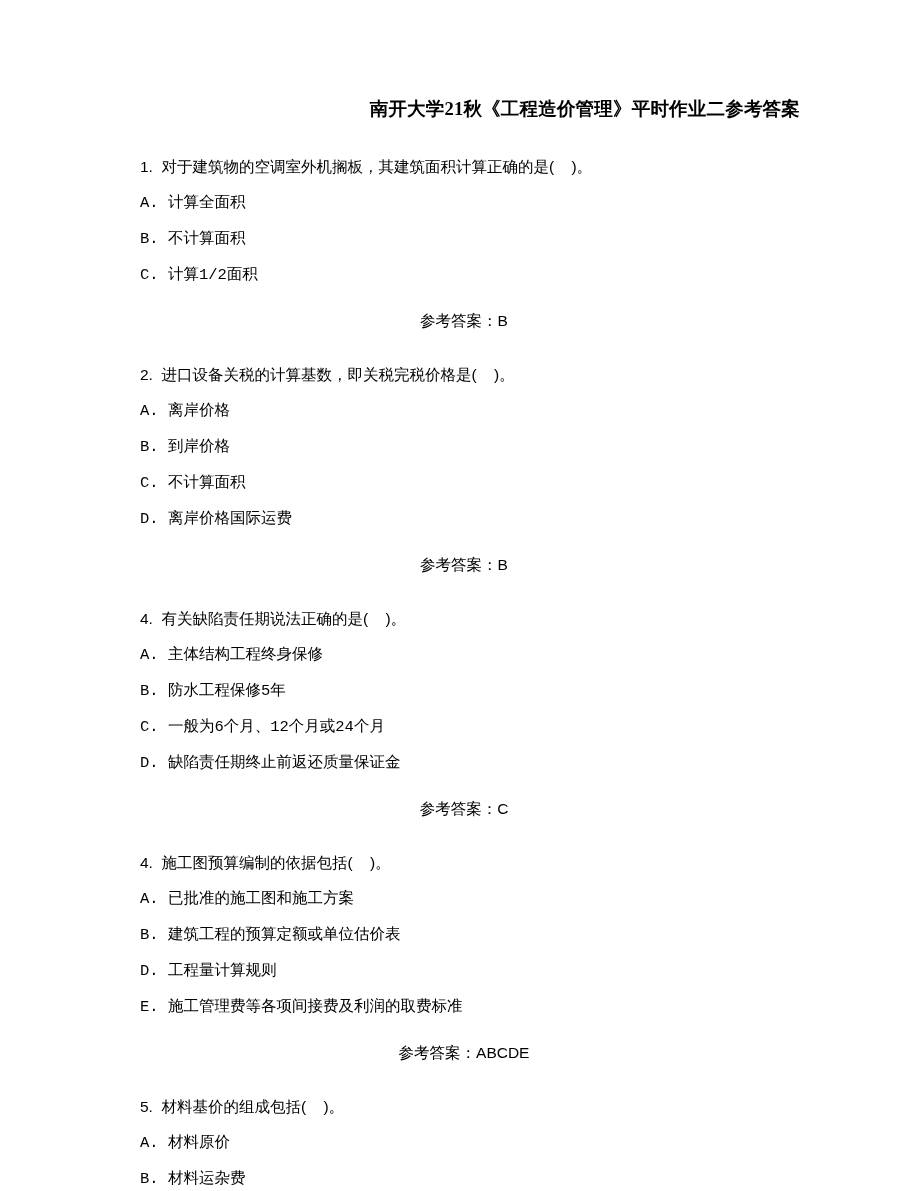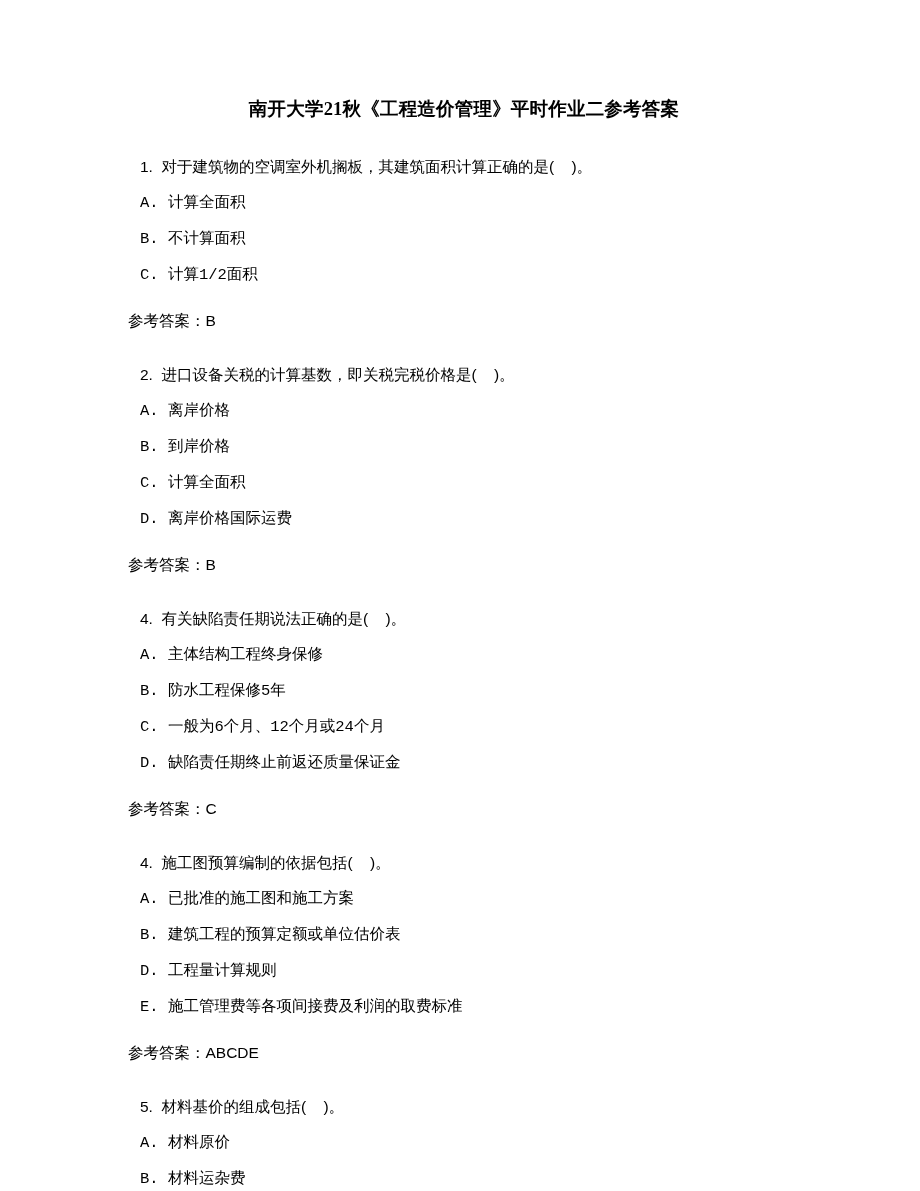--- a/index.html
+++ b/index.html
@@ -15,21 +15,21 @@
     position: relative;
     overflow: hidden;
   }
   .page {
     width: 920px;
     height: 1191px;
     box-sizing: border-box;
     padding: 96px 120px 0 128px;
   }
   .doc-title {
-    text-align: center;
+    text-align: right;
     font-size: 18.5px;
     font-weight: bold;
     letter-spacing: 0.2px;
     margin: 0 0 34px 0;
     font-family: "Liberation Serif", "DejaVu Serif", serif;
   }
   .question-block {
     margin-bottom: 30px;
   }
   .q-stem {
@@ -45,20 +45,21 @@
     margin: 12px;
     white-space: pre;
     font-family: Liberation Mono, monospace;
   }
   .q-answer {
     font-size: 15.5px;
     line-height: 24px;
     margin: 22px 0 0 0;
     white-space: pre;
     font-family: "Liberation Sans", sans-serif;
+    text-align: center;
   }
 </style>
 </head>
 <body>
 
 <div class="page">
 
   <div class="doc-title">南开大学21秋《工程造价管理》平时作业二参考答案</div>
 
   <div class="question-block">
@@ -66,21 +67,21 @@
     <p class="q-opt">A. 计算全面积</p>
     <p class="q-opt">B. 不计算面积</p>
     <p class="q-opt">C. 计算1/2面积</p>
     <p class="q-answer">参考答案：B</p>
   </div>
 
   <div class="question-block">
     <p class="q-stem">2.  进口设备关税的计算基数，即关税完税价格是(    )。</p>
     <p class="q-opt">A. 离岸价格</p>
     <p class="q-opt">B. 到岸价格</p>
-    <p class="q-opt">C. 计算全面积</p>
+    <p class="q-opt">C. 不计算面积</p>
     <p class="q-opt">D. 离岸价格国际运费</p>
     <p class="q-answer">参考答案：B</p>
   </div>
 
   <div class="question-block">
     <p class="q-stem">4.  有关缺陷责任期说法正确的是(    )。</p>
     <p class="q-opt">A. 主体结构工程终身保修</p>
     <p class="q-opt">B. 防水工程保修5年</p>
     <p class="q-opt">C. 一般为6个月、12个月或24个月</p>
     <p class="q-opt">D. 缺陷责任期终止前返还质量保证金</p>

